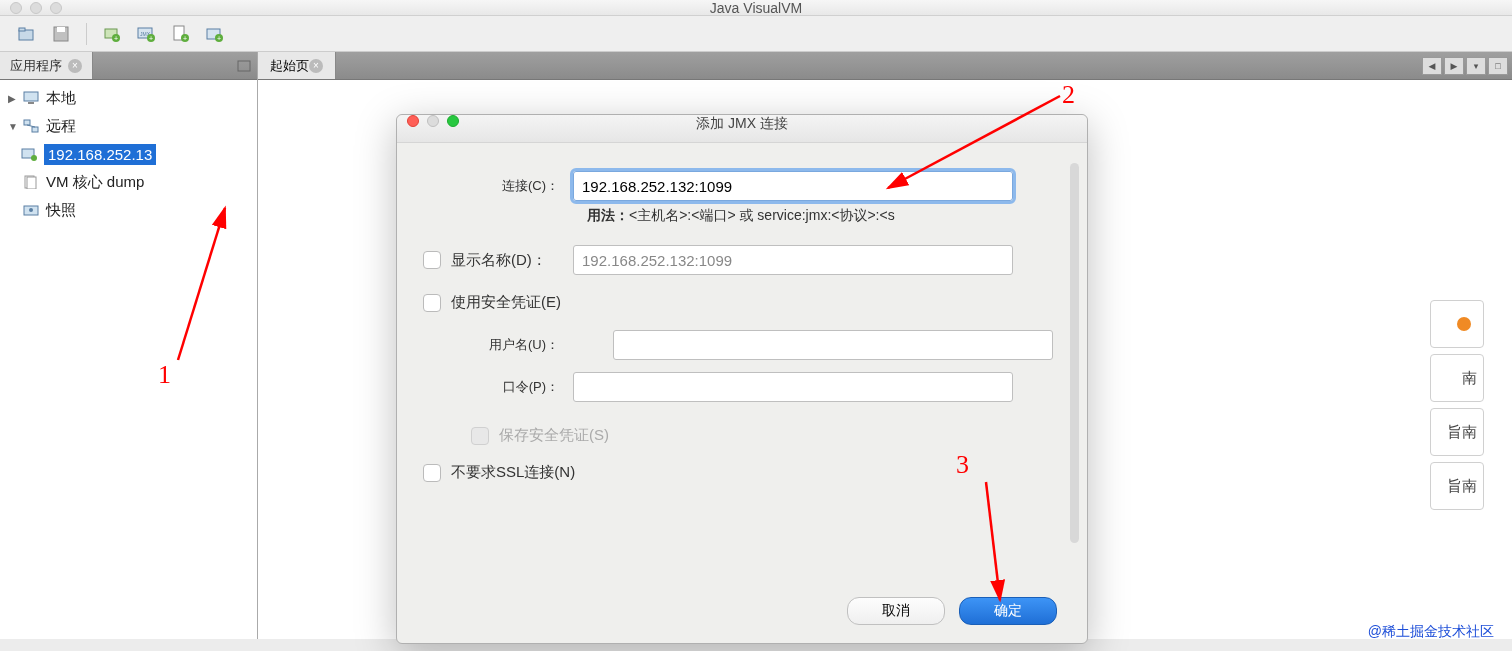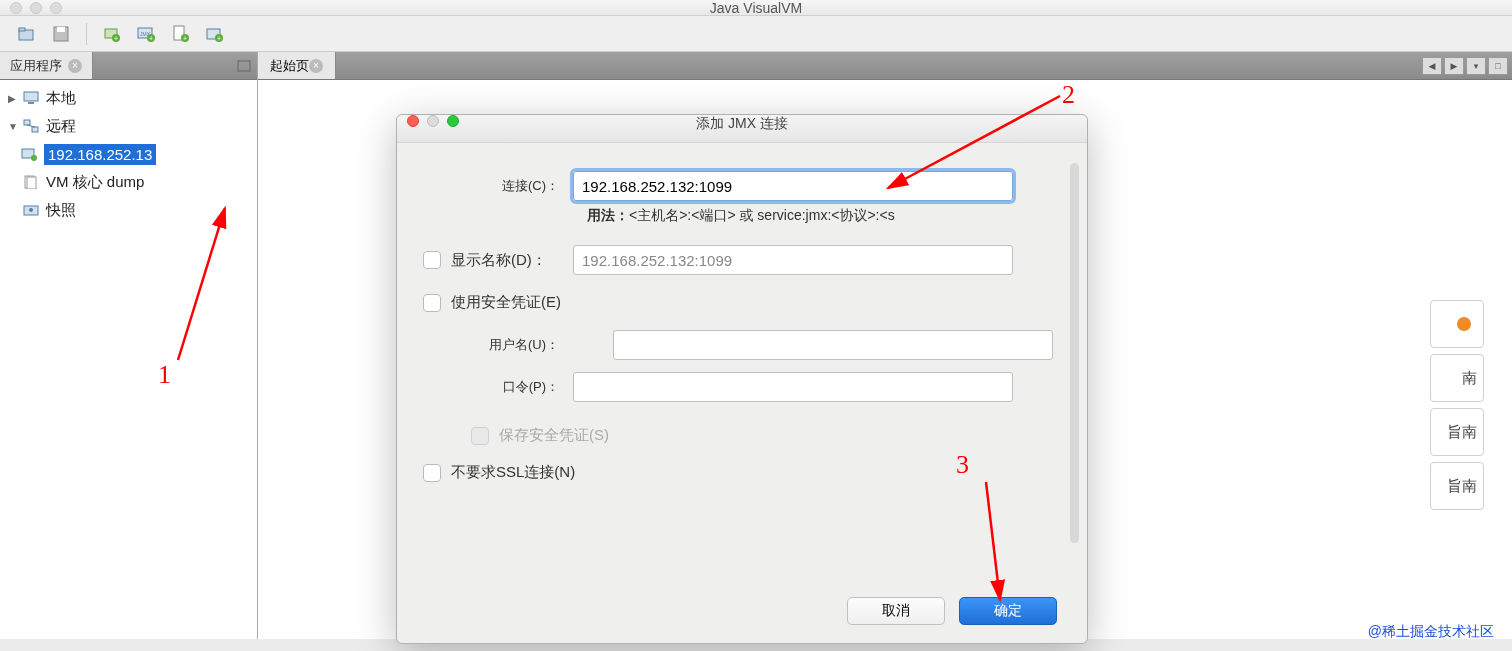--- a/index.html
+++ b/index.html
@@ -60,21 +60,21 @@
     .finput.disabled { background: #fff; color: #888; }
     .fhint { margin-left: 164px; font-size: 14px; color: #333; margin-top: -6px; margin-bottom: 20px; white-space: nowrap; overflow: hidden; }
     .fhint b { font-weight: bold; }
     .fchk { width: 18px; height: 18px; border: 1px solid #bbb; border-radius: 4px; background: #fff; margin-right: 10px; flex-shrink: 0; }
     .fchk.disabled { background: #e8e8e8; border-color: #d0d0d0; }
     .chkrow { display: flex; align-items: center; margin-bottom: 18px; font-size: 15px; color: #333; }
     .chkrow.indent { margin-left: 48px; }
     .chkrow.disabled { color: #aaa; }
 
     .dlg-buttons { position: absolute; right: 30px; bottom: 18px; display: flex; gap: 14px; }
-    .btn { width: 98px; height: 28px; border-radius: 5px; font-size: 14px; display: flex; align-items: center; justify-content: center; }
+    .btn { width: 98px; height: 28px; border-radius: 12px; font-size: 14px; display: flex; align-items: center; justify-content: center; }
     .btn-default { background: linear-gradient(#fdfdfd, #efefef); border: 1px solid #c0c0c0; }
     .btn-primary { background: linear-gradient(#3d94f6, #1f6fd6); color: #fff; border: 1px solid #1a5fb8; }
 
     
     .annot-num { position: absolute; color: #ff0000; font-size: 26px; font-family: serif; }
     .arrow-svg { position: absolute; pointer-events: none; }
 
     .watermark { position: absolute; right: 18px; bottom: 10px; color: #1d4ed8; font-size: 14px; }
   </style>
 </head>

